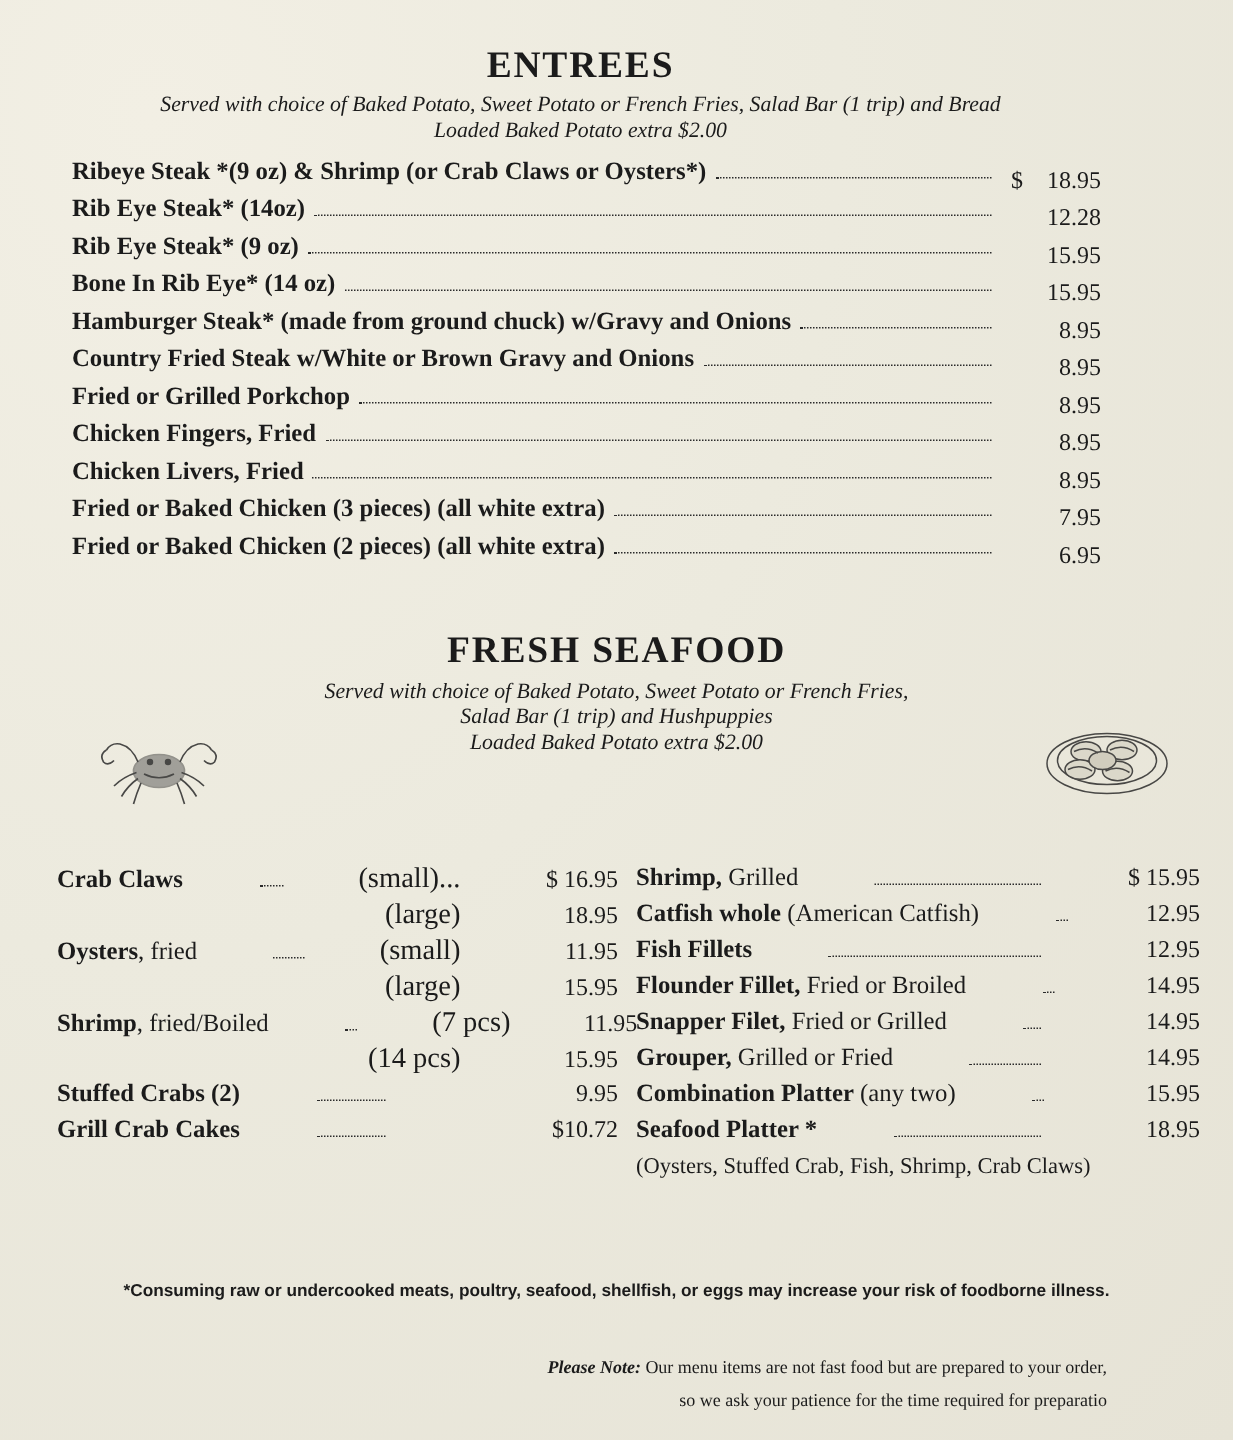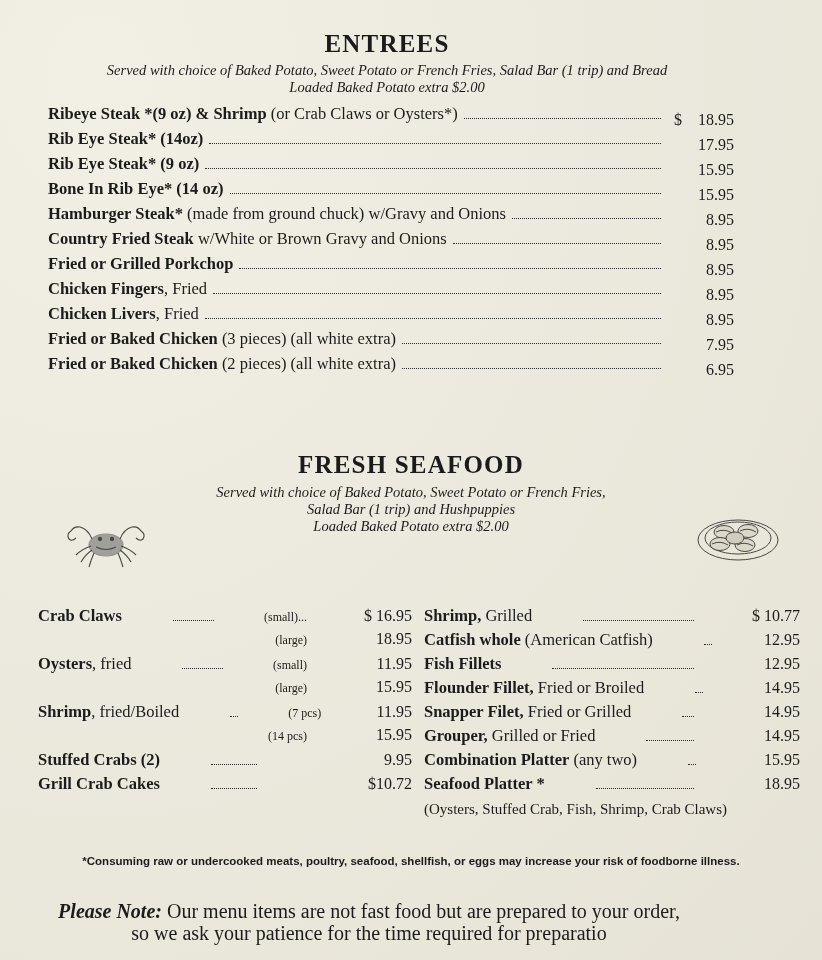--- a/index.html
+++ b/index.html
@@ -54,21 +54,21 @@
     align-items: baseline;
     font-size: 16.5px;
     padding: 0 28px 0 36px;
     height: 25px;
   }
   .e-name {
     font-weight: bold;
     white-space: nowrap;
   }
   .e-name .reg {
-    font-weight: normal;
+    font-weight: bold;
   }
   .e-dots {
     flex: 1 1 auto;
     border-bottom: 1.3px dotted #2b2b2b;
     margin: 0 5px 5px 6px;
     min-width: 10px;
   }
   .e-cur {
     width: 16px;
     text-align: right;
@@ -83,21 +83,21 @@
   
   .entree-row .prices {
     display: flex;
     align-items: baseline;
     position: relative;
     top: 6px;
   }
   
   #seafood {
     position: absolute;
-    left: 0; top: 451px;
+    left: 0; top: 420px;
     width: 822px;
   }
   #seafood .sec-title { margin-bottom: 5px; }
   .art {
     position: absolute;
     width: 96px;
     height: 60px;
     opacity: .85;
   }
   #crab-art { left: 58px; top: 62px; }
@@ -121,21 +121,21 @@
   .sf-name { font-weight: bold; white-space: nowrap; }
   .sf-name .reg { font-weight: normal; }
   .sf-dots {
     flex: 1 1 auto;
     border-bottom: 1.3px dotted #2b2b2b;
     margin: 0 5px 5px 6px;
     min-width: 8px;
   }
   .sf-size {
     white-space: nowrap;
-    font-size: 12px;
+    font-size: 19px;
     padding-right: 4px;
     text-align: center;
   }
   .sf-price {
     width: 56px;
     text-align: right;
     font-size: 16px;
     white-space: nowrap;
   }
   .sf-note {
@@ -151,22 +151,22 @@
     width: 822px;
     text-align: center;
     font-family: "Liberation Sans", sans-serif;
     font-size: 11.5px;
     font-weight: bold;
   }
   #please-note {
     position: absolute;
     left: 0; top: 900px;
     width: 738px;
-    text-align: center;
-    font-size: 20px;
+    text-align: right;
+    font-size: 12px;
     line-height: 22px;
   }
   #please-note b { font-style: italic; }
   .pn-line { display: block; }
 </style>
 </head>
 <body>
 
 <div class="page">
 
@@ -186,21 +186,21 @@
           <span class="e-price">18.95</span>
         </span>
       </li>
       <li class="entree-row">
         <span class="e-name">
           <span>Rib Eye Steak* (14oz)</span><span class="reg"></span>
         </span>
         <span class="e-dots"></span>
         <span class="prices">
           <span class="e-cur"></span>
-          <span class="e-price">17.95</span>
+          <span class="e-price">12.28</span>
         </span>
       </li>
       <li class="entree-row">
         <span class="e-name">
           <span>Rib Eye Steak* (9 oz)</span><span class="reg"></span>
         </span>
         <span class="e-dots"></span>
         <span class="prices">
           <span class="e-cur"></span>
           <span class="e-price">15.95</span>
@@ -402,21 +402,21 @@
           <span class="sf-price">$10.72</span>
         </div>
       </div>
 
       <div class="sf-col right">
         <div class="sf-row">
           <span class="sf-name">
             <span>Shrimp,</span><span class="reg"> Grilled</span>
           </span>
           <span class="sf-dots"></span>
-          <span class="sf-price">$ 10.77</span>
+          <span class="sf-price">$ 15.95</span>
         </div>
         <div class="sf-row">
           <span class="sf-name">
             <span>Catfish whole</span><span class="reg"> (American Catfish)</span>
           </span>
           <span class="sf-dots"></span>
           <span class="sf-price">12.95</span>
         </div>
         <div class="sf-row">
           <span class="sf-name">

